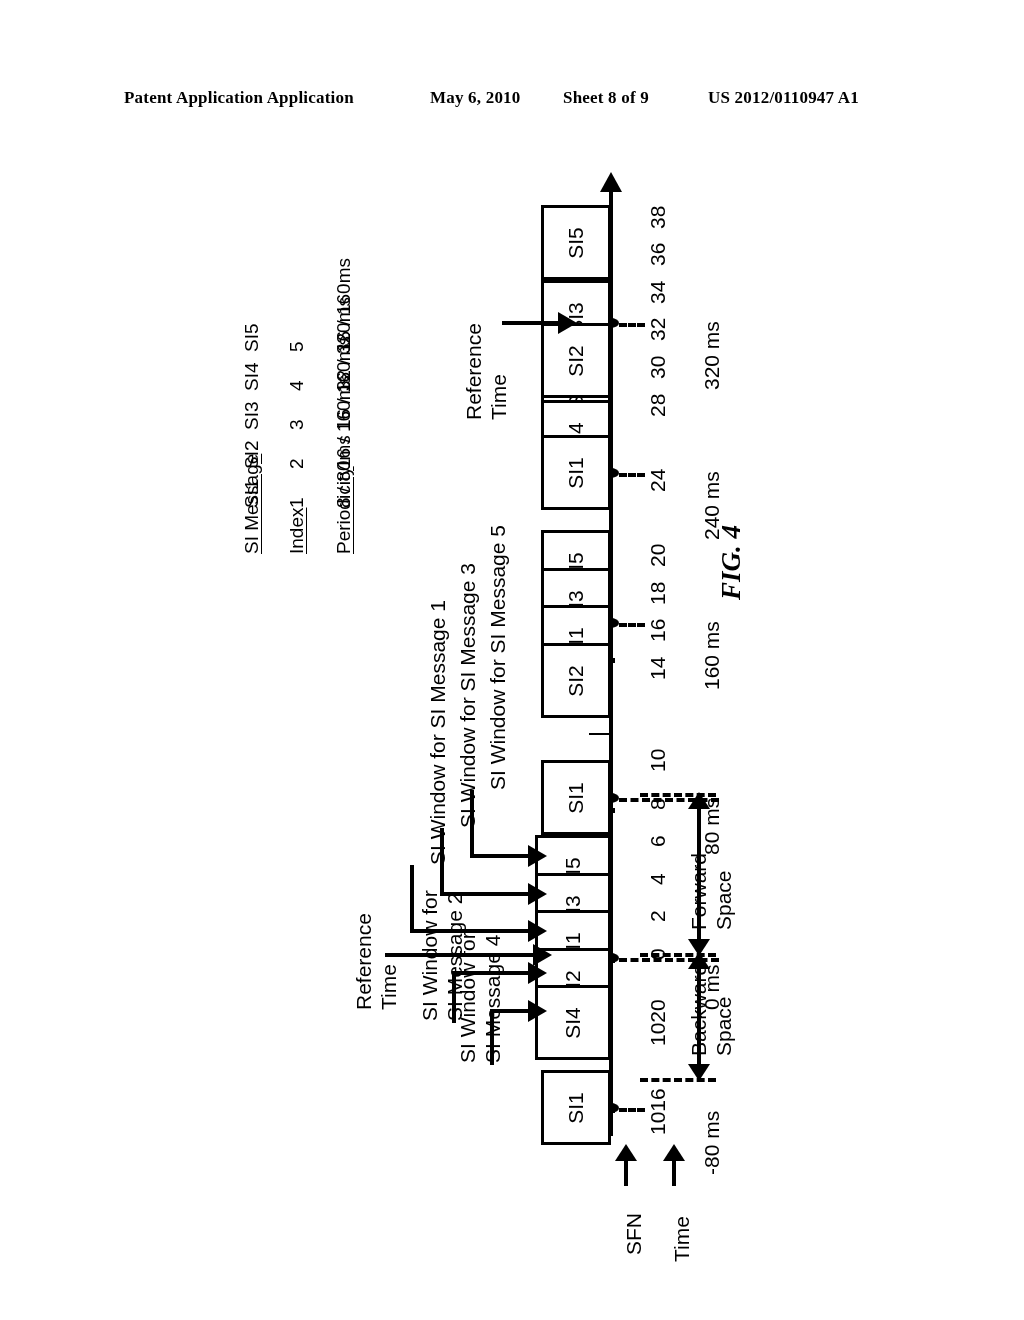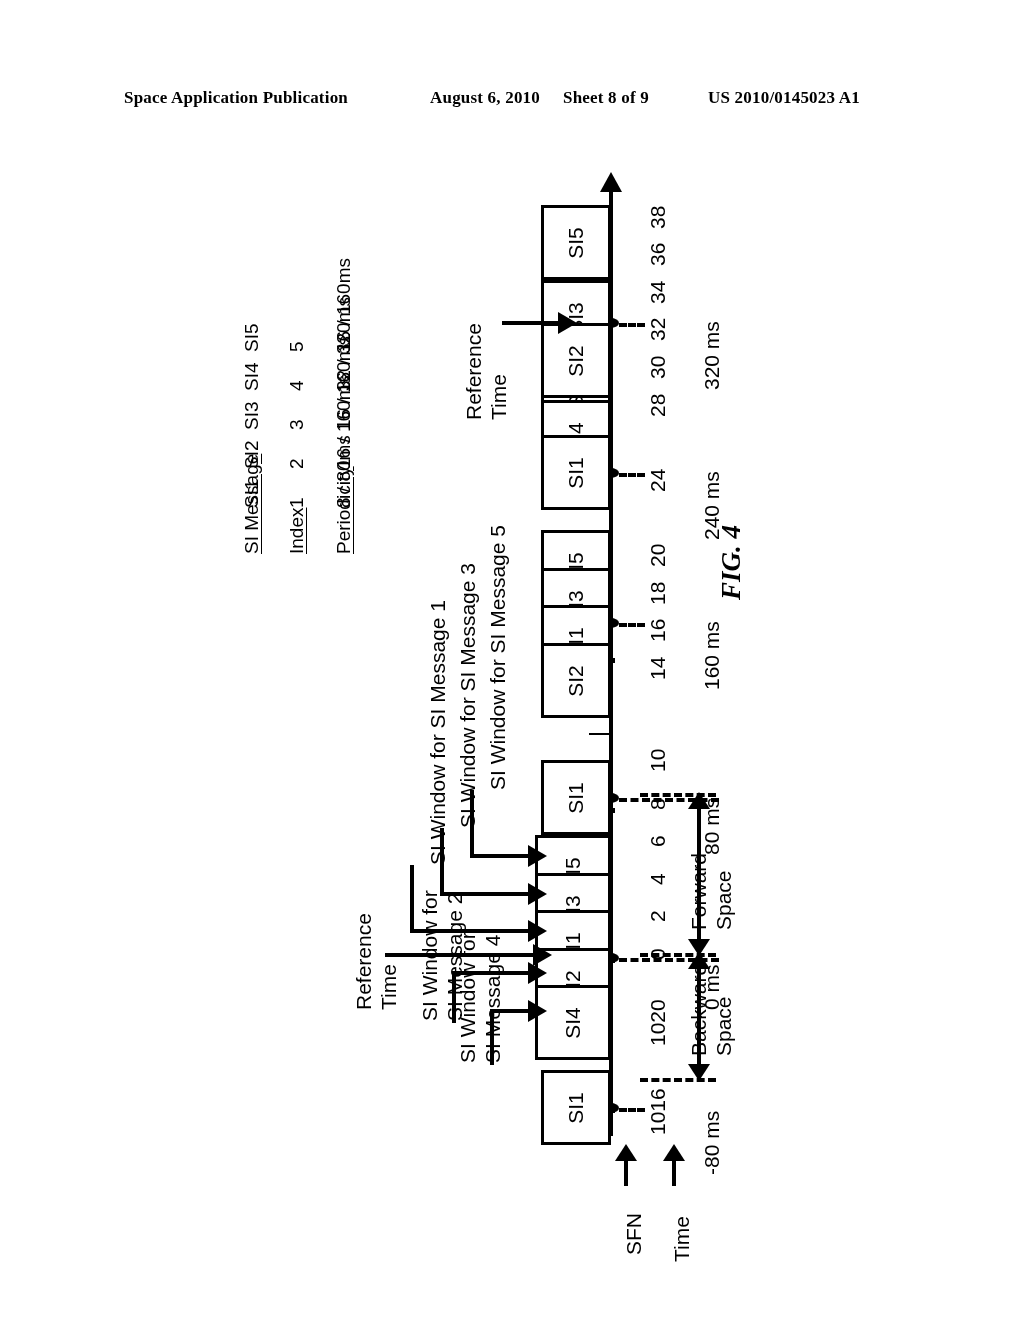--- a/index.html
+++ b/index.html
@@ -254,24 +254,24 @@
     width: 0; height: 0;
     border-left: 11px solid transparent;
     border-right: 11px solid transparent;
     border-bottom: 17px solid #000;
   }
 </style>
 </head>
 <body>
 
 <div id="page-header">
-  <span class="hdr-pub">Space Application Publication</span>
-  <span class="hdr-date">August 6, 2010</span>
+  <span class="hdr-pub">Patent Application Application</span>
+  <span class="hdr-date">May 6, 2010</span>
   <span class="hdr-sheet">Sheet 8 of 9</span>
-  <span class="hdr-num">US 2010/0145023 A1</span>
+  <span class="hdr-num">US 2012/0110947 A1</span>
 </div>
 
 <div id="legend">
 
   <div class="cell head lg-c0" style="top:262px">SI Message</div>
   <div class="cell head lg-c1" style="top:262px">Index</div>
   <div class="cell head lg-c2" style="top:262px">Periodicity</div>
 
   <div class="cell lg-c0" style="top:216px">SI1</div>
   <div class="cell lg-c1" style="top:216px">1</div>

